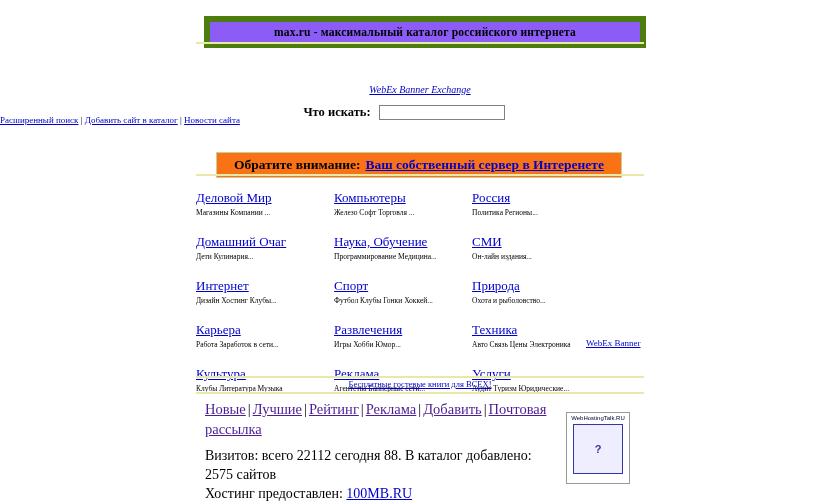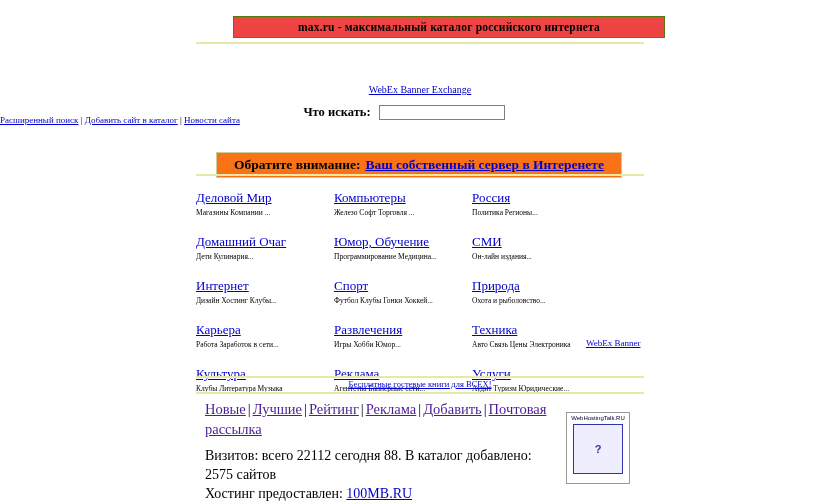--- a/index.html
+++ b/index.html
@@ -25,26 +25,25 @@
     text-decoration: underline;
   }
 
   
   .header-box {
     position: absolute;
     left: 204px;
     top: 16px;
     width: 430px;
     height: 20px;
-    border: 1px solid #4d7c0f;
-    background: #ef4444;
+    border: 6px solid #4d7c0f;
+    background: #8b5cf6;
     display: flex;
     align-items: center;
     justify-content: center;
-    margin-left: 29px;
   }
   .header-title {
     font-family: "Liberation Serif", serif;
     font-size: 11.5px;
     font-weight: bold;
     color: #000000;
     letter-spacing: 0.2px;
     white-space: nowrap;
   }
   .rule {
@@ -60,20 +59,21 @@
   .rule-4 { top: 392px; }
 
   
   .webex-link {
     position: absolute;
     left: 0;
     top: 84px;
     width: 840px;
     text-align: center;
     font-size: 10px;
+    font-style: italic;
   }
   .webex-link a { color: #0000cc; }
 
   
   .search-row {
     position: absolute;
     left: 0;
     top: 105px;
     width: 808px;
     display: flex;
@@ -302,21 +302,21 @@
         <div class="cat-subs">Политика Регионы...</div>
       </div>
     </div>
 
     <div class="cat-row">
       <div class="cat-cell">
         <a class="cat-title" href="#">Домашний Очаг</a>
         <div class="cat-subs">Дети Кулинария...</div>
       </div>
       <div class="cat-cell">
-        <a class="cat-title" href="#">Юмор, Обучение</a>
+        <a class="cat-title" href="#">Наука, Обучение</a>
         <div class="cat-subs">Программирование Медицина...</div>
       </div>
       <div class="cat-cell">
         <a class="cat-title" href="#">СМИ</a>
         <div class="cat-subs">Он-лайн издания...</div>
       </div>
     </div>
 
     <div class="cat-row">
       <div class="cat-cell">

